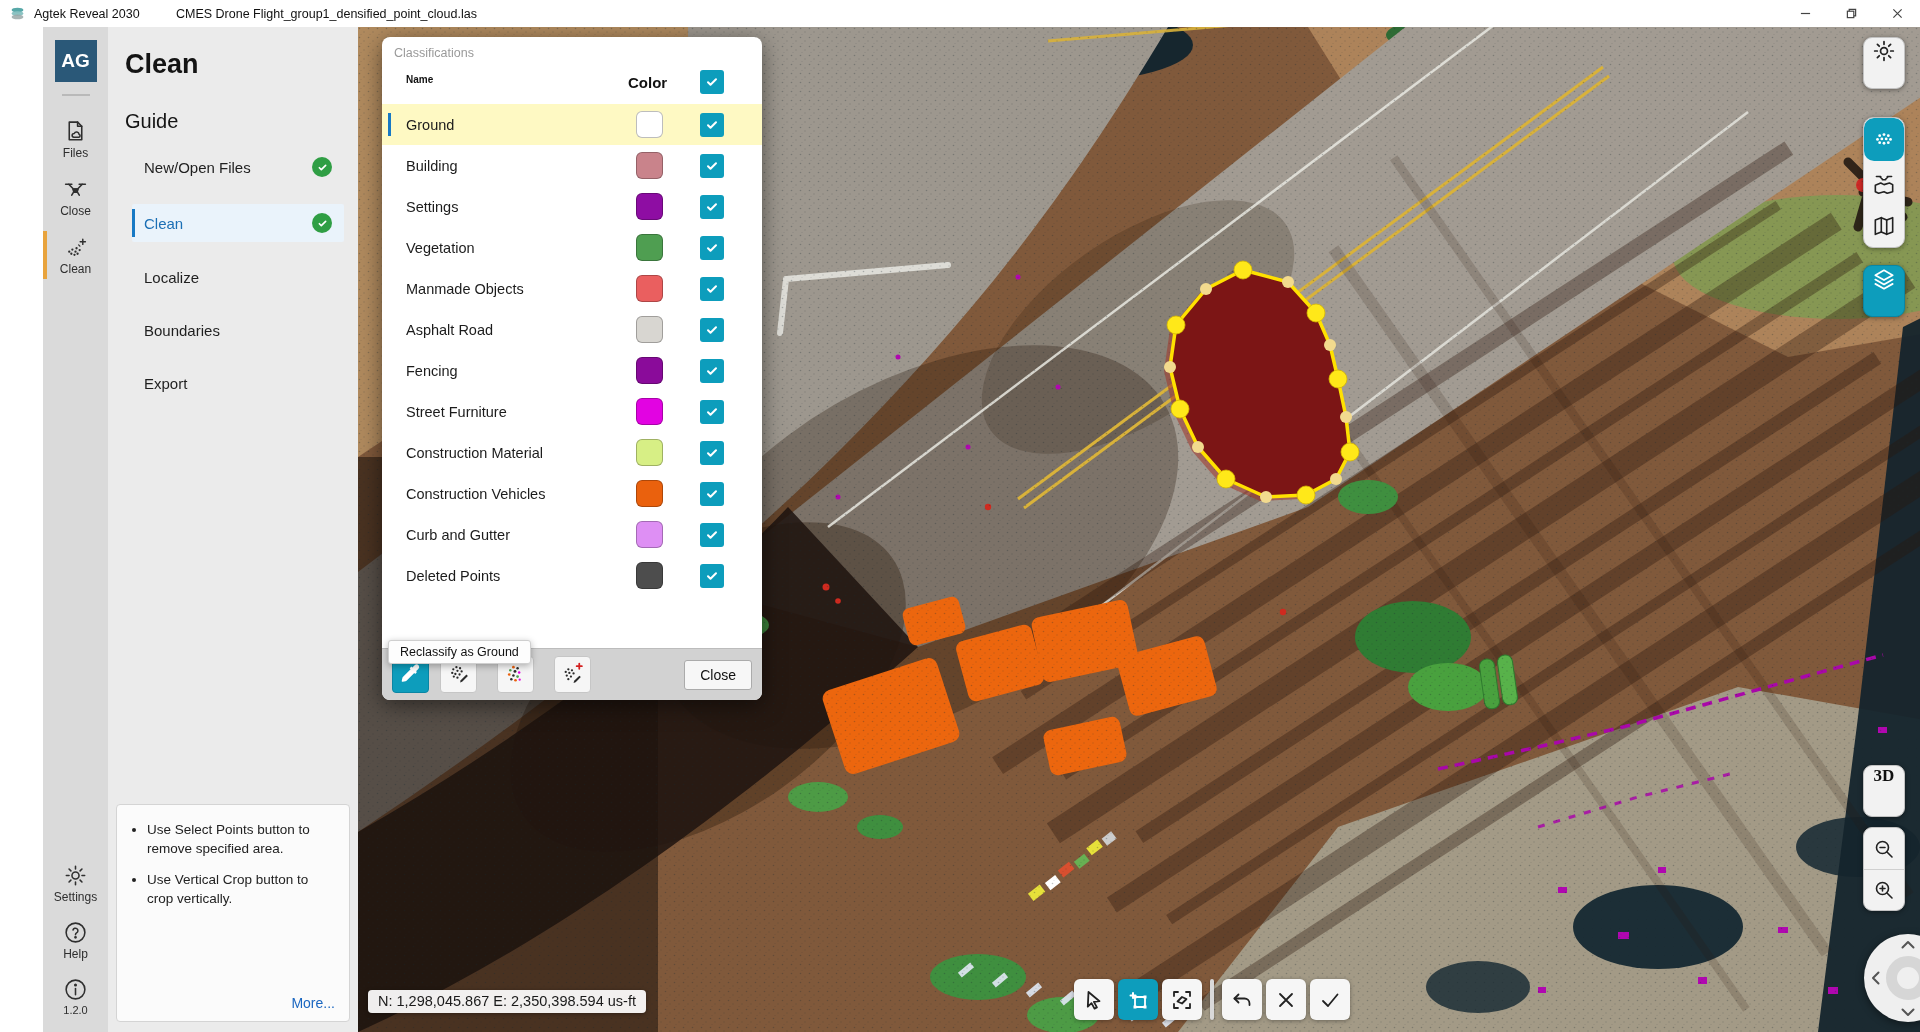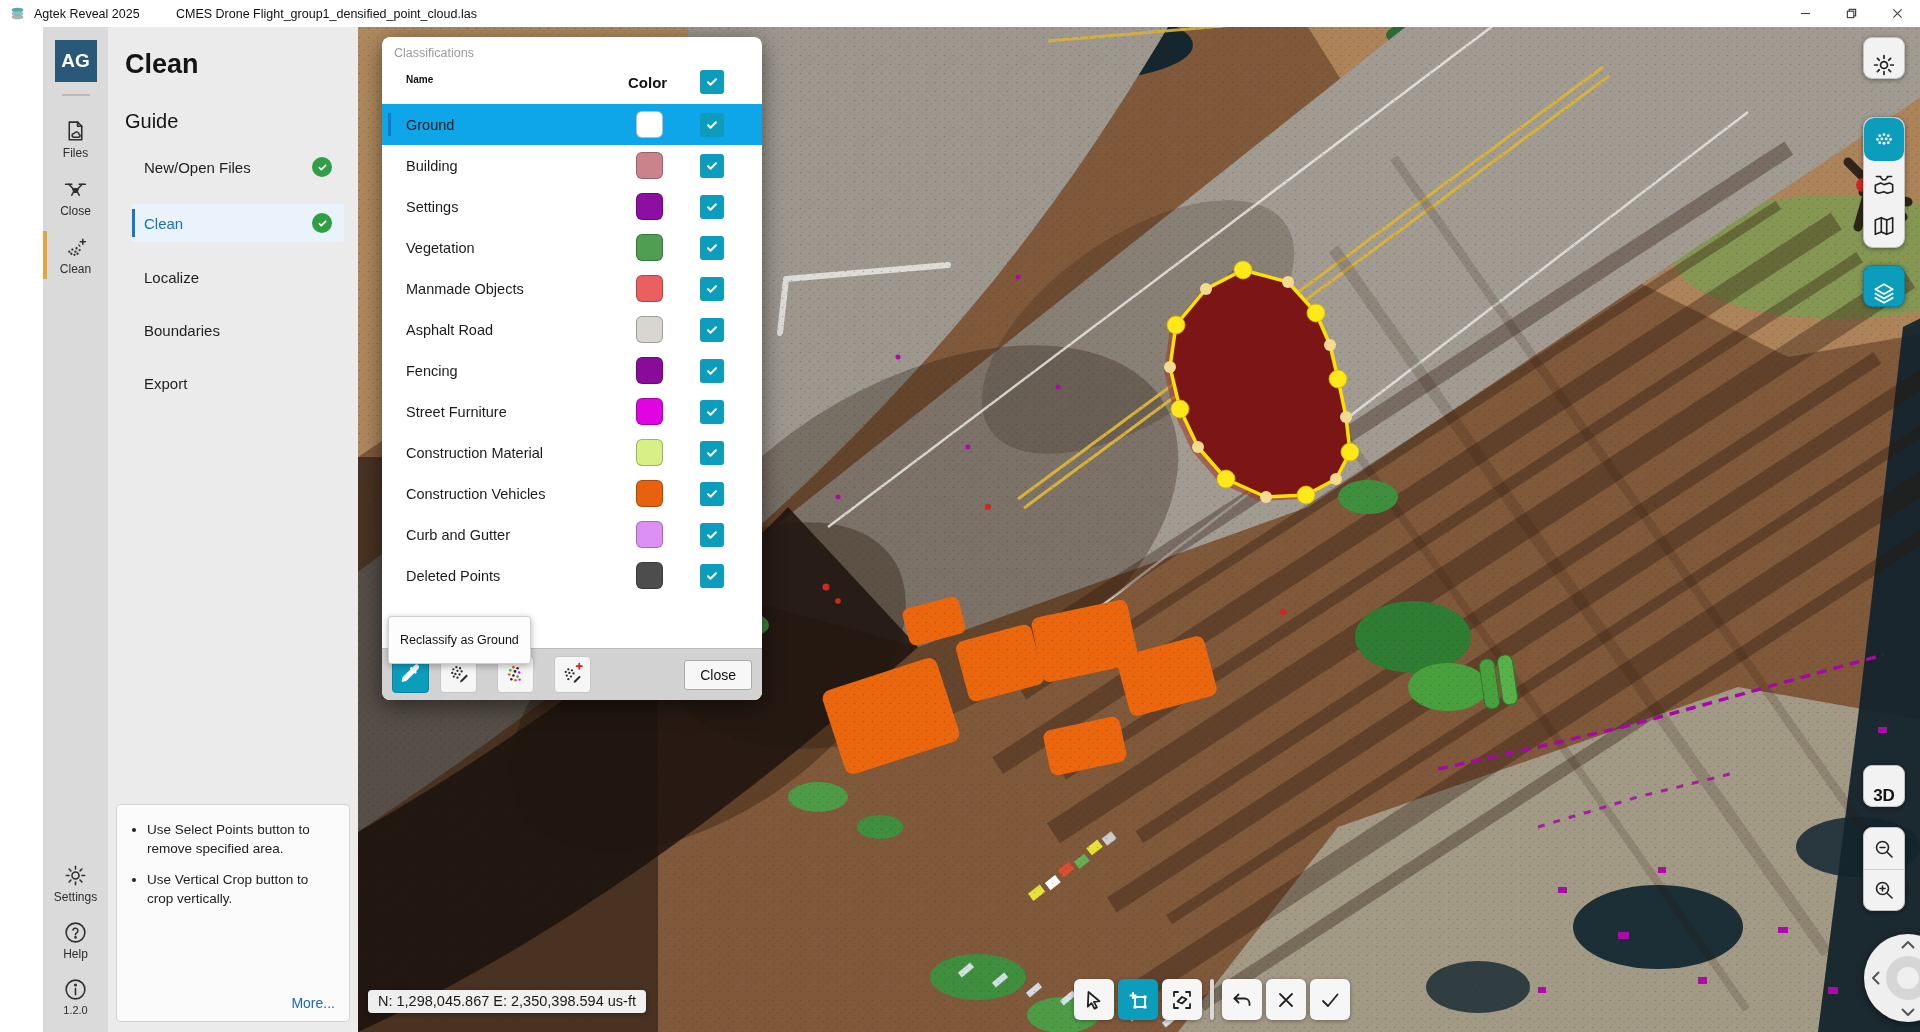--- a/index.html
+++ b/index.html
@@ -64,40 +64,40 @@
             border-radius:8px; box-shadow:0 5px 22px rgba(0,0,0,.5); display:flex; flex-direction:column; }
   .cp-title { padding:9px 12px 2px; font-size:12.5px; color:#9a9a9a; }
   .cp-cols { position:relative; height:42px; }
   .cp-col-name { position:absolute; left:24px; top:12px; font-weight:bold; font-size:10px; color:#111; }
   .cp-col-color { position:absolute; left:246px; top:12px; font-weight:bold; font-size:15px; color:#111; }
   .chk { width:24px; height:24px; background:#0d9dbc; border-radius:3px; display:flex; align-items:center; justify-content:center; }
   .chk svg { width:14px; height:14px; }
   .cp-cols .chk { position:absolute; left:318px; top:8px; }
   .cp-row { position:relative; height:41px; display:flex; align-items:center; }
   .cp-row .rname { margin-left:24px; font-size:14.5px; color:#1c1c1c; }
-  .cp-row.selected { background:#0ea5e9; }
+  .cp-row.selected { background:#fef9c3; }
   .cp-row.selected::before { content:""; position:absolute; left:6px; top:9px; bottom:9px; width:3px; background:#1779c4; }
   .swatch { position:absolute; left:254px; width:27px; height:27px; border-radius:6px;
             border:1px solid rgba(0,0,0,.26); }
   .cp-row .chk { position:absolute; left:318px; }
   .cp-footer { margin-top:auto; height:52px; background:#d2d2d2; border-top:1px solid #bcbcbc;
                border-radius:0 0 8px 8px; display:flex; align-items:center; padding:0 10px; position:relative; }
   .tool-btn { width:37px; height:37px; border-radius:4px; background:#f6f6f6; border:1px solid #c6c6c6;
               display:flex; align-items:center; justify-content:center; margin-right:11px; }
   .tool-btn.gap { margin-left:9px; }
   .tool-btn.active { background:#0d9dbc; border-color:#0a86a4; }
   .tool-btn svg { width:25px; height:25px; }
   .close-btn { margin-left:auto; height:30px; padding:0 15px; background:#f7f7f7; border:1px solid #ababab;
                border-radius:3px; font-size:14px; color:#111; display:flex; align-items:center; }
   .tooltip { position:absolute; left:6px; bottom:36px; background:#fdfdfd; border:1px solid #cfcfcf; border-radius:3px;
-             box-shadow:0 2px 7px rgba(0,0,0,.3); padding:16px 11px; font-size:12.5px; color:#111; white-space:nowrap; }
-
-  
-  .rt-btn { position:absolute; right:15px; width:42px; height:42px; background:#f2f2f2; border:1px solid #c2c2c2;
-            border-radius:9px; display:flex; align-items:flex-end; justify-content:center; box-shadow:0 1px 5px rgba(0,0,0,.4); }
+             box-shadow:0 2px 7px rgba(0,0,0,.3); padding:4px 11px; font-size:12.5px; color:#111; white-space:nowrap; }
+
+  
+  .rt-btn { position:absolute; right:15px; width:42px; height:52px; background:#f2f2f2; border:1px solid #c2c2c2;
+            border-radius:9px; display:flex; align-items:flex-start; justify-content:center; box-shadow:0 1px 5px rgba(0,0,0,.4);font-family:Liberation Serif, serif; }
   .rt-btn svg { width:26px; height:26px; stroke:#222; fill:none; stroke-width:1.6; stroke-linecap:round; stroke-linejoin:round; }
   .rt-btn.teal { background:#0d9dbc; border-color:#0a86a4; }
   .rt-btn.teal svg { stroke:#fff; }
   .rt-group { position:absolute; right:15px; top:90px; width:42px; background:#f2f2f2; border:1px solid #c2c2c2;
               border-radius:10px; box-shadow:0 1px 5px rgba(0,0,0,.4); overflow:hidden; }
   .rt-cell { width:100%; height:43px; display:flex; align-items:center; justify-content:center; }
   .rt-cell svg { width:26px; height:26px; stroke:#222; fill:none; stroke-width:1.5; stroke-linecap:round; stroke-linejoin:round; }
   .rt-cell.teal { background:#0d9dbc; border-radius:10px; }
   .rt-cell.teal svg { stroke:#fff; }
   .threeD { font-weight:bold; font-size:17px; color:#111; }
@@ -135,21 +135,21 @@
 <body>
 
 <div class="app">
 
   <div class="titlebar">
     <svg class="appicon" viewBox="0 0 18 18">
       <ellipse cx="9" cy="5.4" rx="6.2" ry="2.6" fill="#57a8a8"></ellipse>
       <ellipse cx="9" cy="9" rx="6.2" ry="2.6" fill="#7fbdbd" opacity="0.9"></ellipse>
       <ellipse cx="9" cy="12.6" rx="6.2" ry="2.6" fill="#9aa8a8" opacity="0.85"></ellipse>
     </svg>
-    <span class="apptitle">Agtek Reveal 2025</span>
+    <span class="apptitle">Agtek Reveal 2030</span>
     <span class="doctitle">CMES Drone Flight_group1_densified_point_cloud.las</span>
     <div class="wctrls">
       <div class="wbtn">
         <svg viewBox="0 0 12 12">
             <path d="M1 6h10"></path>
           </svg>
       </div>
       <div class="wbtn">
         <svg viewBox="0 0 12 12">
             <path d="M3.5 3.5V1.5h7v7h-2"></path>

